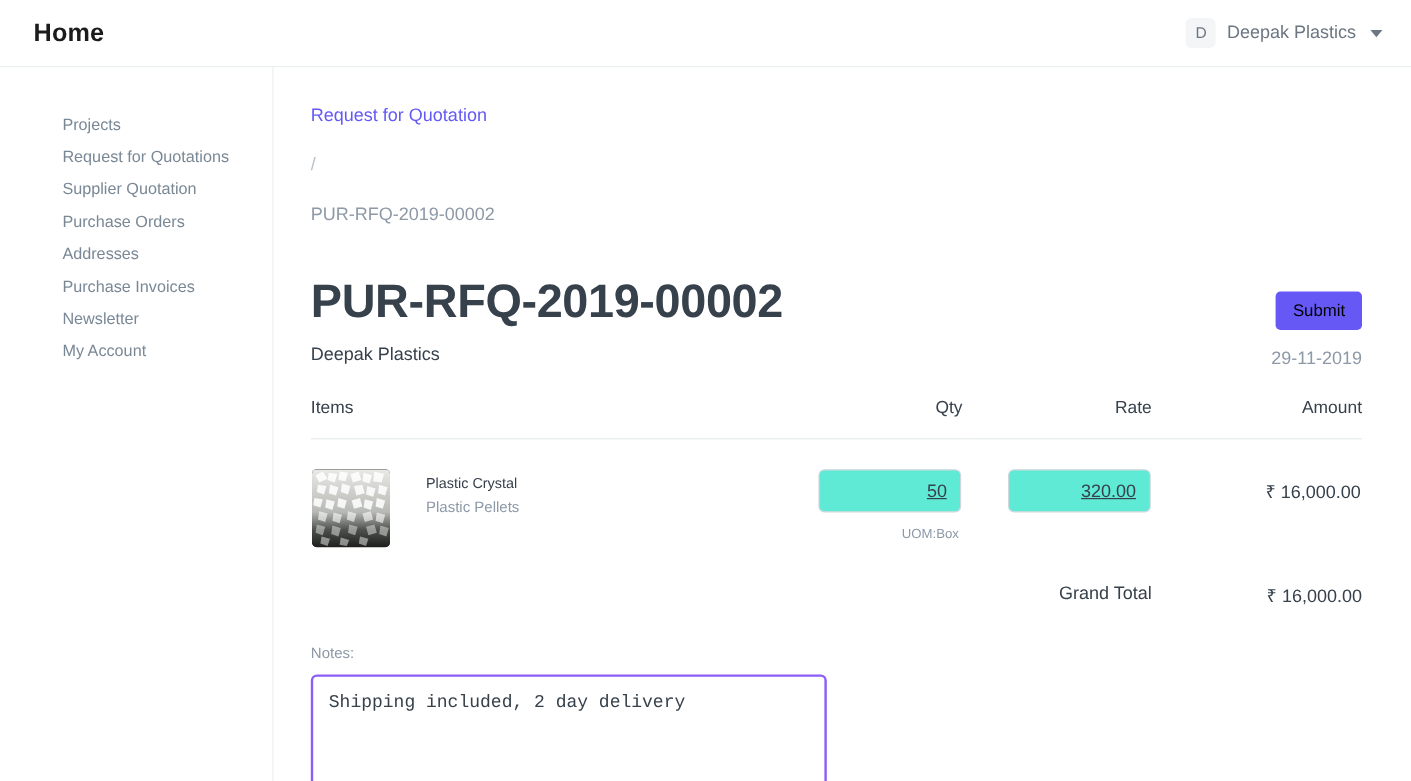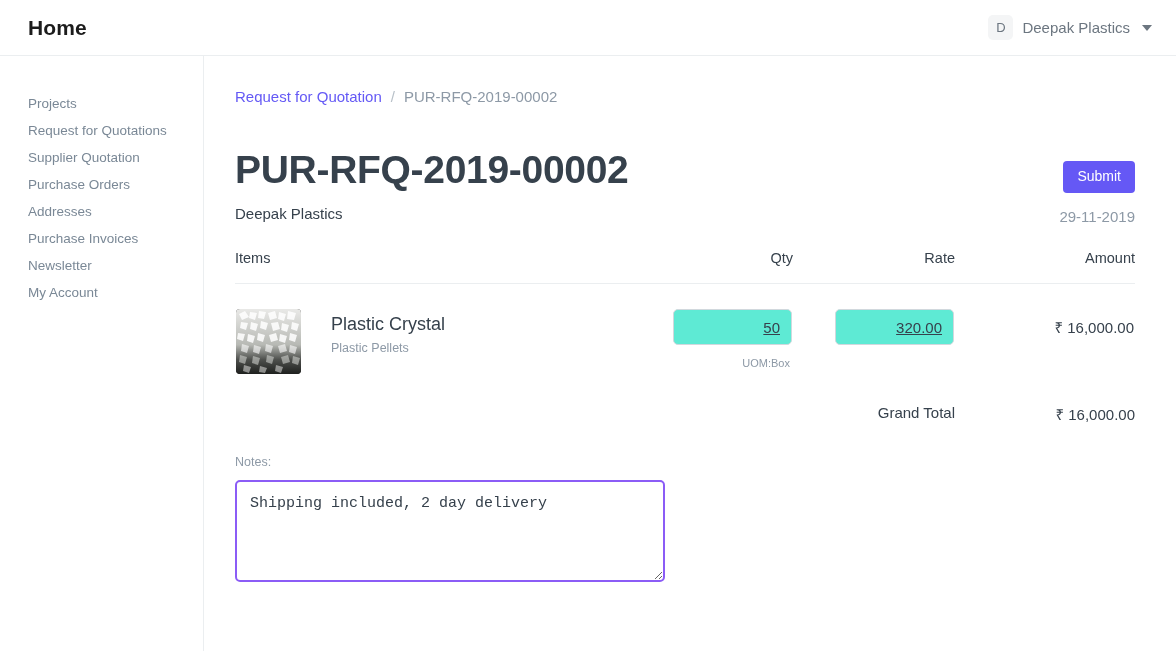--- a/index.html
+++ b/index.html
@@ -50,20 +50,21 @@
     margin-left: 3px;
     border-left: 5px solid transparent;
     border-right: 5px solid transparent;
     border-top: 6px solid #6c7680;
   }
 
   
   .page {
     display: flex;
     height: 595px;
+    padding-left: 24px;
   }
   .sidebar {
     width: 204px;
     flex: 0 0 204px;
     border-right: 1px solid #ebeef0;
     padding-top: 34px;
     background: #fff;
   }
   .side-item {
     display: block;
@@ -81,21 +82,22 @@
     position: relative;
   }
 
   
   .breadcrumb {
     font-size: 15px;
     color: #8d99a6;
     margin-bottom: 44px;
     display: flex;
     align-items: flex-start;
-    gap: 9px;
+    gap: 24px;
+    flex-direction: column;
   }
   .breadcrumb a {
     color: #6459f5;
     text-decoration: none;
     cursor: pointer;
   }
   .bc-sep { color: #b8c0c8; }
   .bc-current { color: #8d99a6; }
 
   
@@ -118,21 +120,21 @@
     font-size: 15px;
     color: #36414c;
   }
   .title-right {
     text-align: right;
     padding-top: 12px;
   }
   .btn-submit {
     display: inline-block;
     background: #6558f5;
-    color: #ffffff;
+    color: #000000;
     font-size: 14px;
     border: none;
     border-radius: 4px;
     padding: 8px 14px 9px;
     cursor: pointer;
     font-family: inherit;
     line-height: 1.1;
   }
   .doc-date {
     margin-top: 15px;
@@ -172,21 +174,21 @@
   }
   .thumb {
     width: 65px; height: 65px;
     border-radius: 4px;
     overflow: hidden;
     flex: 0 0 65px;
     background: #2b2b2b;
   }
   .thumb svg { display: block; }
   .item-name {
-    font-size: 18px;
+    font-size: 12px;
     color: #36414c;
     margin-top: 5px;
   }
   .item-desc {
     font-size: 12.5px;
     color: #8d99a6;
     margin-top: 6px;
   }
   .cell-right { text-align: right; }
   .field {

